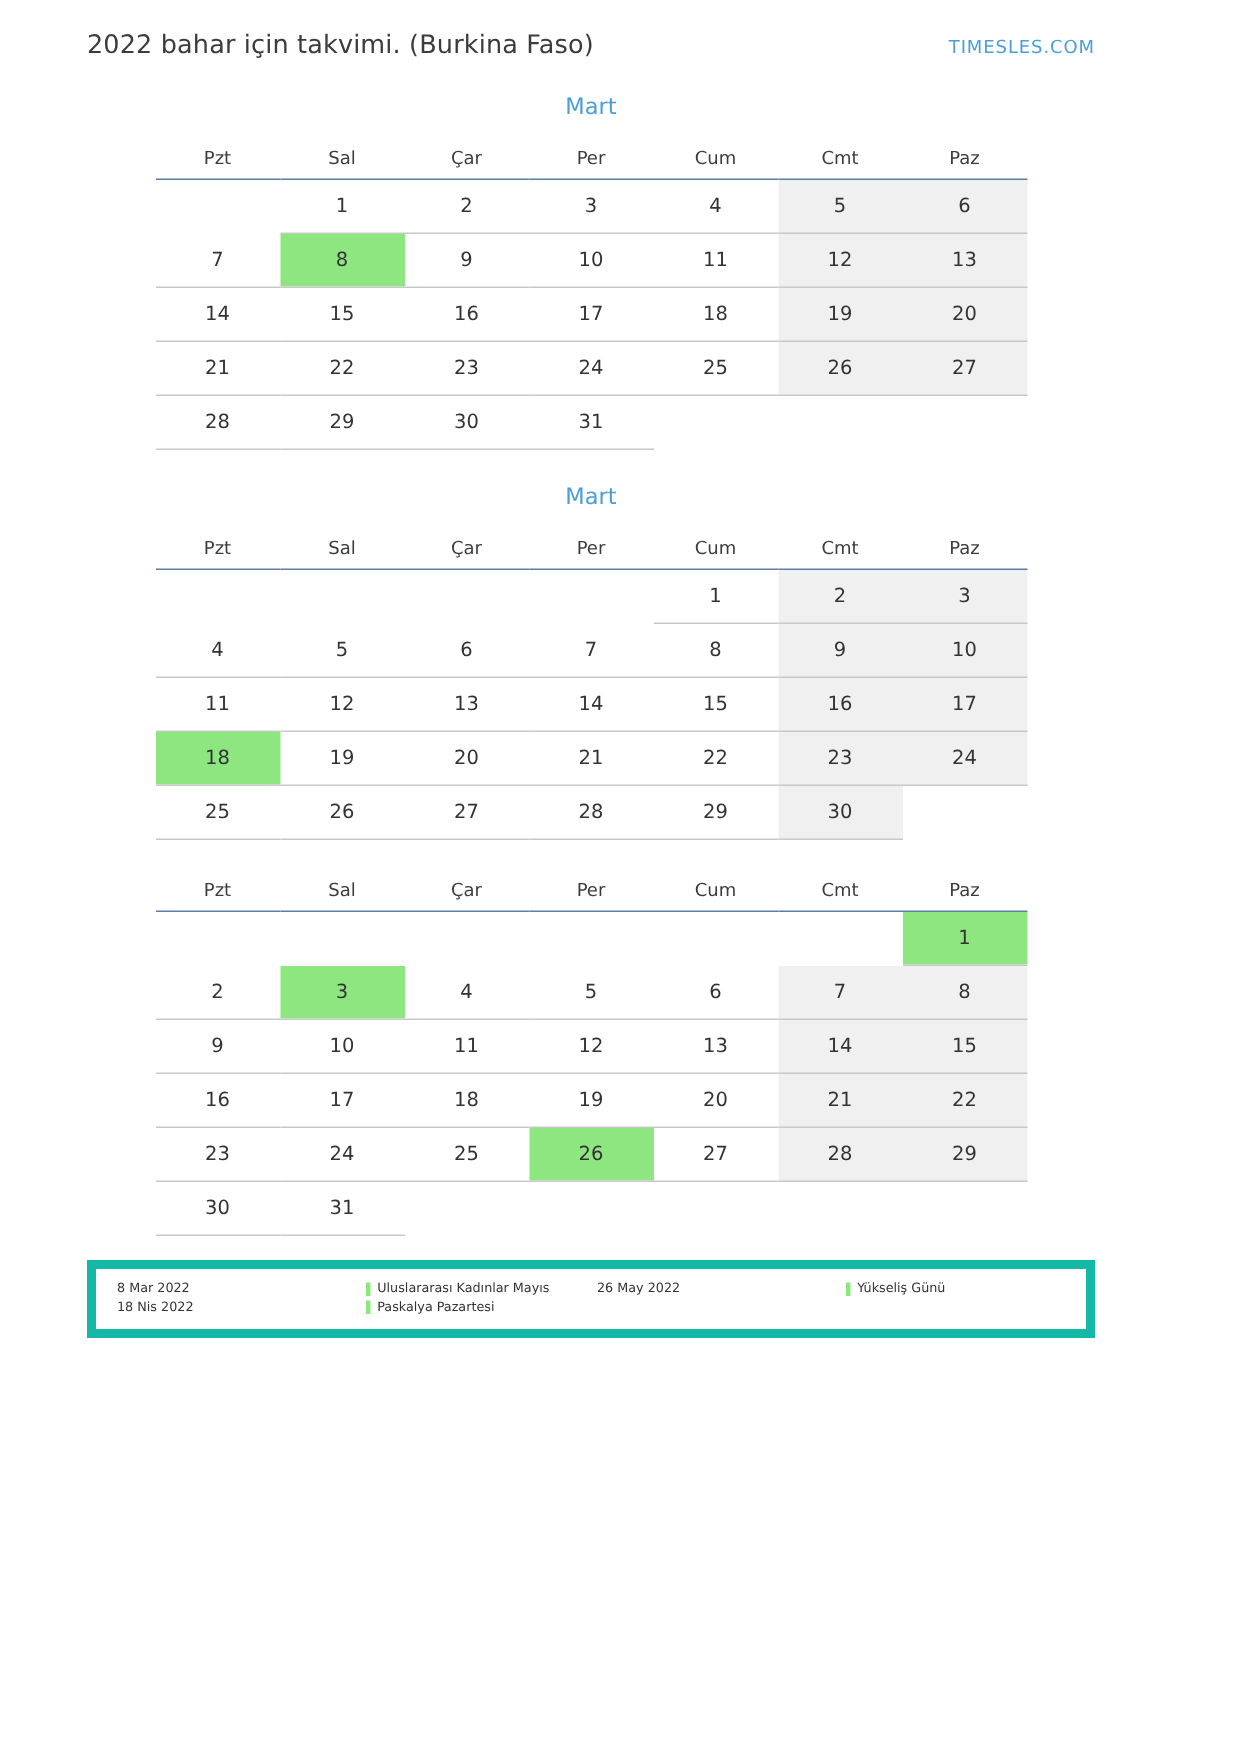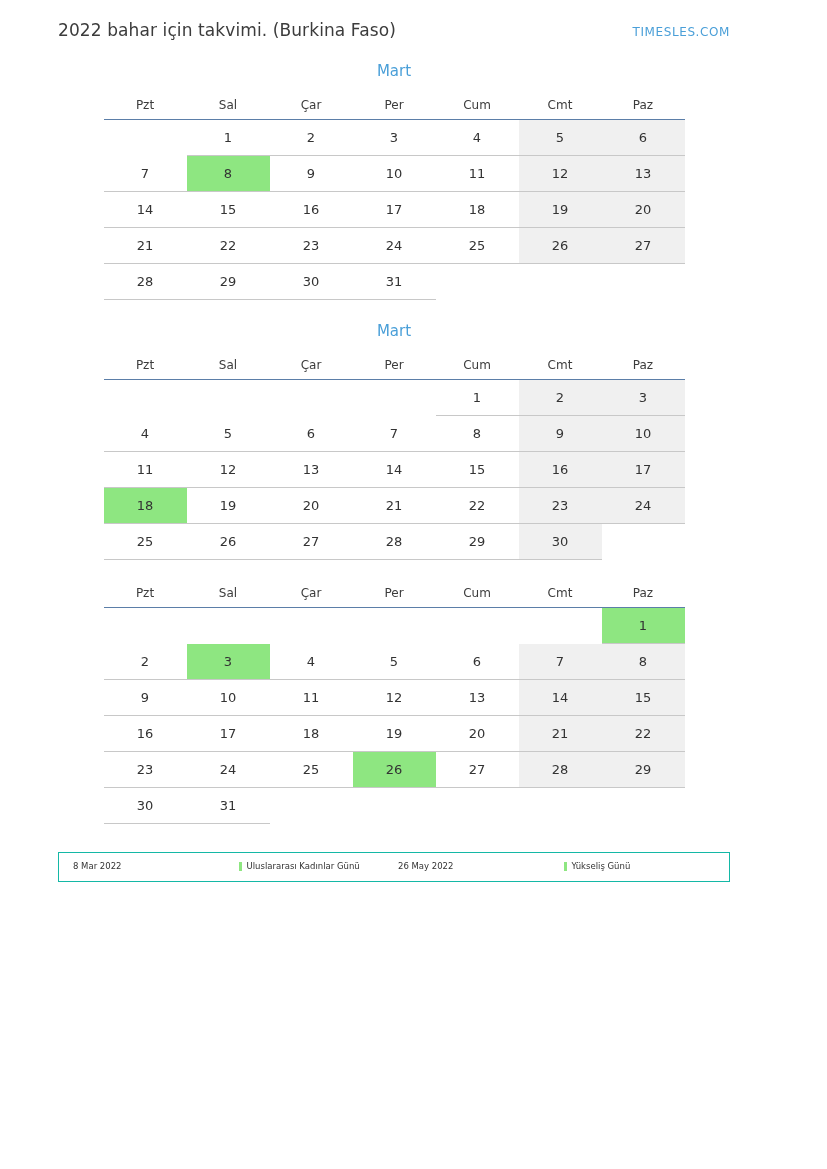--- a/index.html
+++ b/index.html
@@ -75,22 +75,22 @@
   table.cal td .cell {
     display: block;
     line-height: 35px;
     height: 35px;
   }
   table.cal td.holiday .cell {
     background: #8ee681;
   }
 
   .legend {
-    margin: 28px 58px 0 58px;
-    border: 1px solid #14b8a6;
+    margin: 16px 58px 0 58px;
+    border: 6px solid #14b8a6;
     padding: 7px 10px 8px 10px;
     display: flex;
   }
   .legend-col {
     width: 50%;
     display: flex;
     flex-direction: column;
   }
   .legend-row {
     display: flex;
@@ -569,21 +569,26 @@
           </tbody>
         </table>
       </div>
     </div>
 
   <div class="legend">
     <div class="legend-col">
         <div class="legend-row">
           <span class="legend-date">8 Mar 2022</span>
           <span class="legend-bar"></span>
-          <span class="legend-name">Uluslararası Kadınlar Günü</span>
+          <span class="legend-name">Uluslararası Kadınlar Mayıs</span>
+        </div>
+        <div class="legend-row">
+          <span class="legend-date">18 Nis 2022</span>
+          <span class="legend-bar"></span>
+          <span class="legend-name">Paskalya Pazartesi</span>
         </div>
       </div>
     <div class="legend-col">
         <div class="legend-row">
           <span class="legend-date">26 May 2022</span>
           <span class="legend-bar"></span>
           <span class="legend-name">Yükseliş Günü</span>
         </div>
       </div>
   </div>

